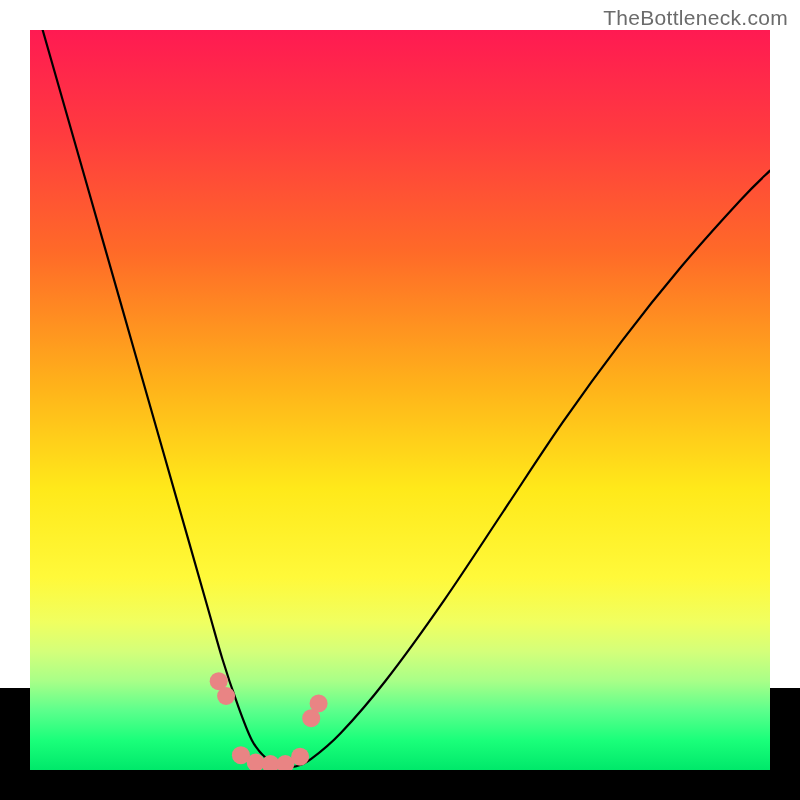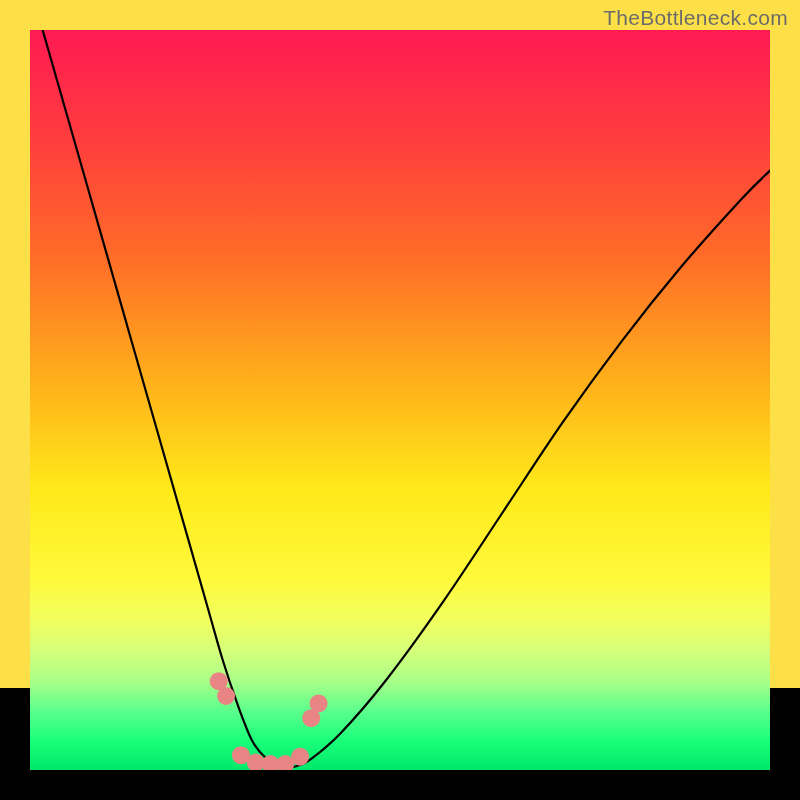--- a/index.html
+++ b/index.html
@@ -1,21 +1,21 @@
 <!DOCTYPE html>
 <html><head>
 <meta charset="utf-8">
 <style>
   * { margin: 0; padding: 0; box-sizing: border-box; }
   html, body { width: 800px; height: 800px; overflow: hidden; background: #000; }
   .frame {
     position: relative;
     width: 800px;
     height: 688px;
-    background: #fde047;
+    background: #ffffff;
   }
   .plot {
     position: absolute;
     left: 30px;
     top: 30px;
     width: 740px;
     height: 740px;
     background: linear-gradient(to bottom,
       #ff1a52 0%,
       #ff3b3f 14%,

